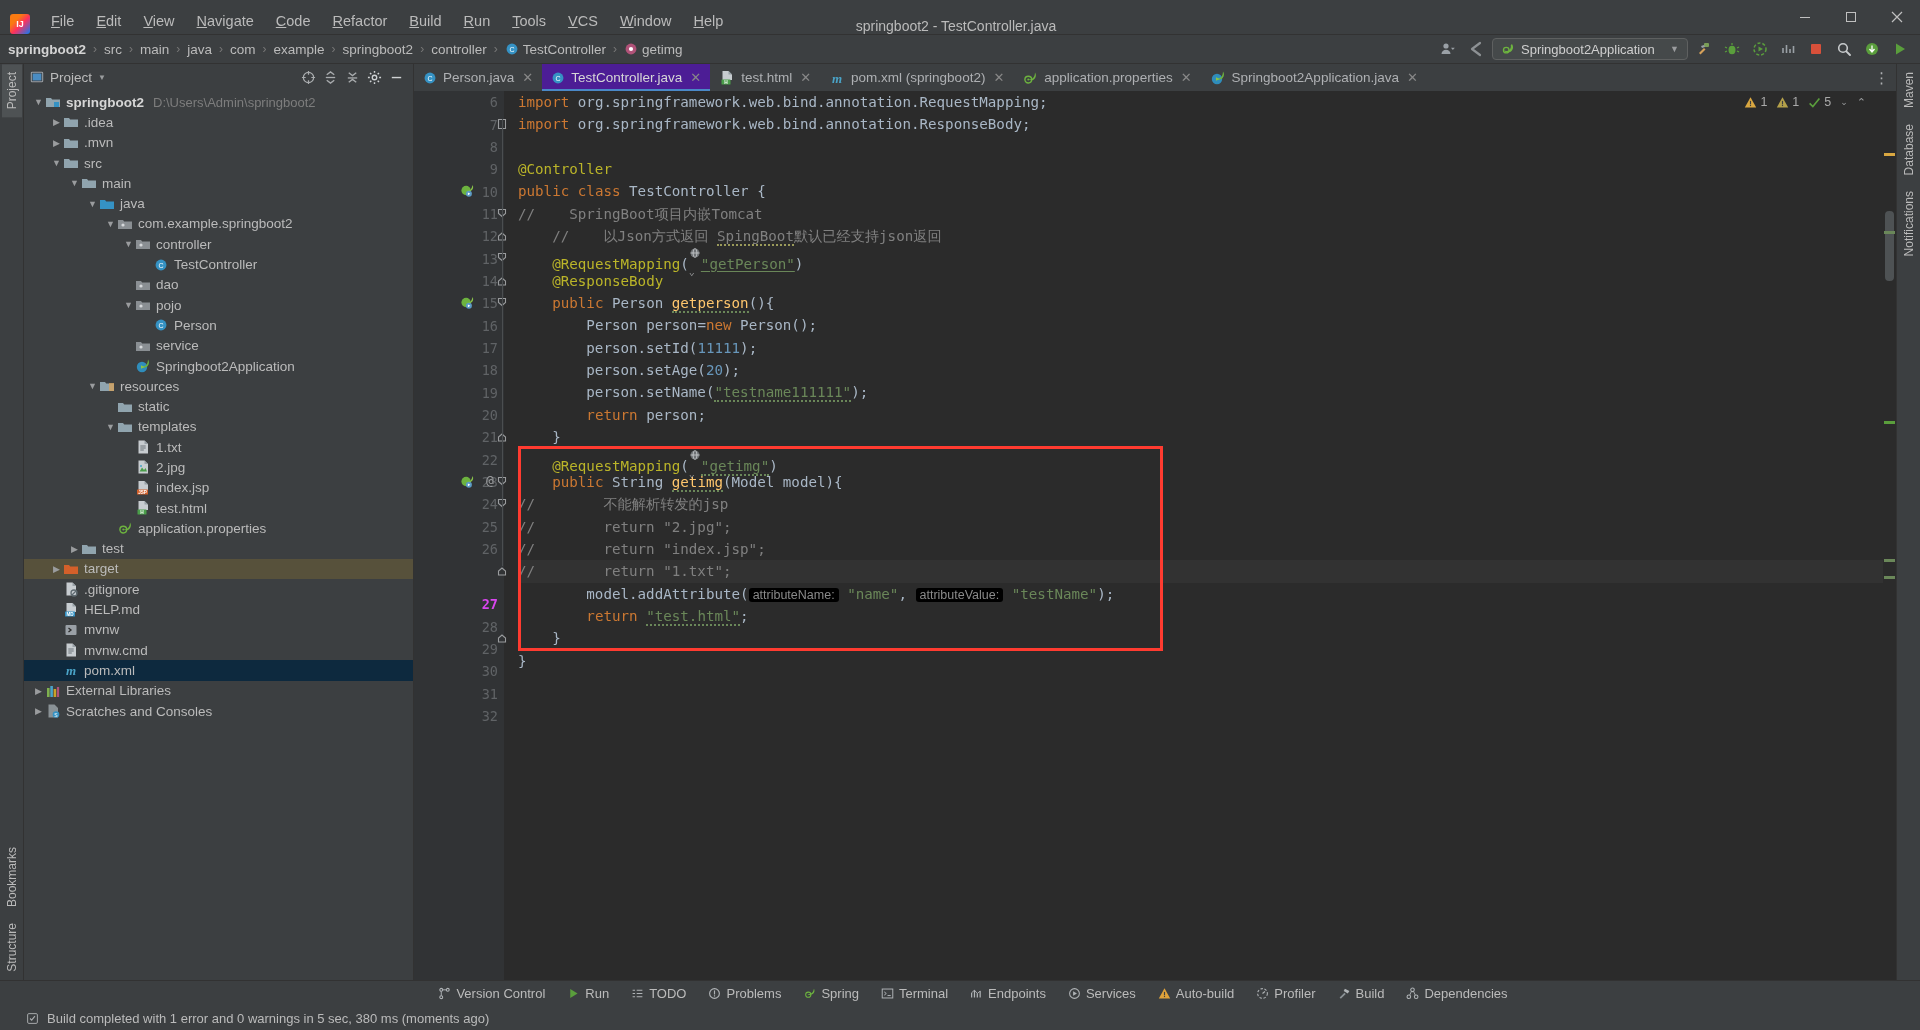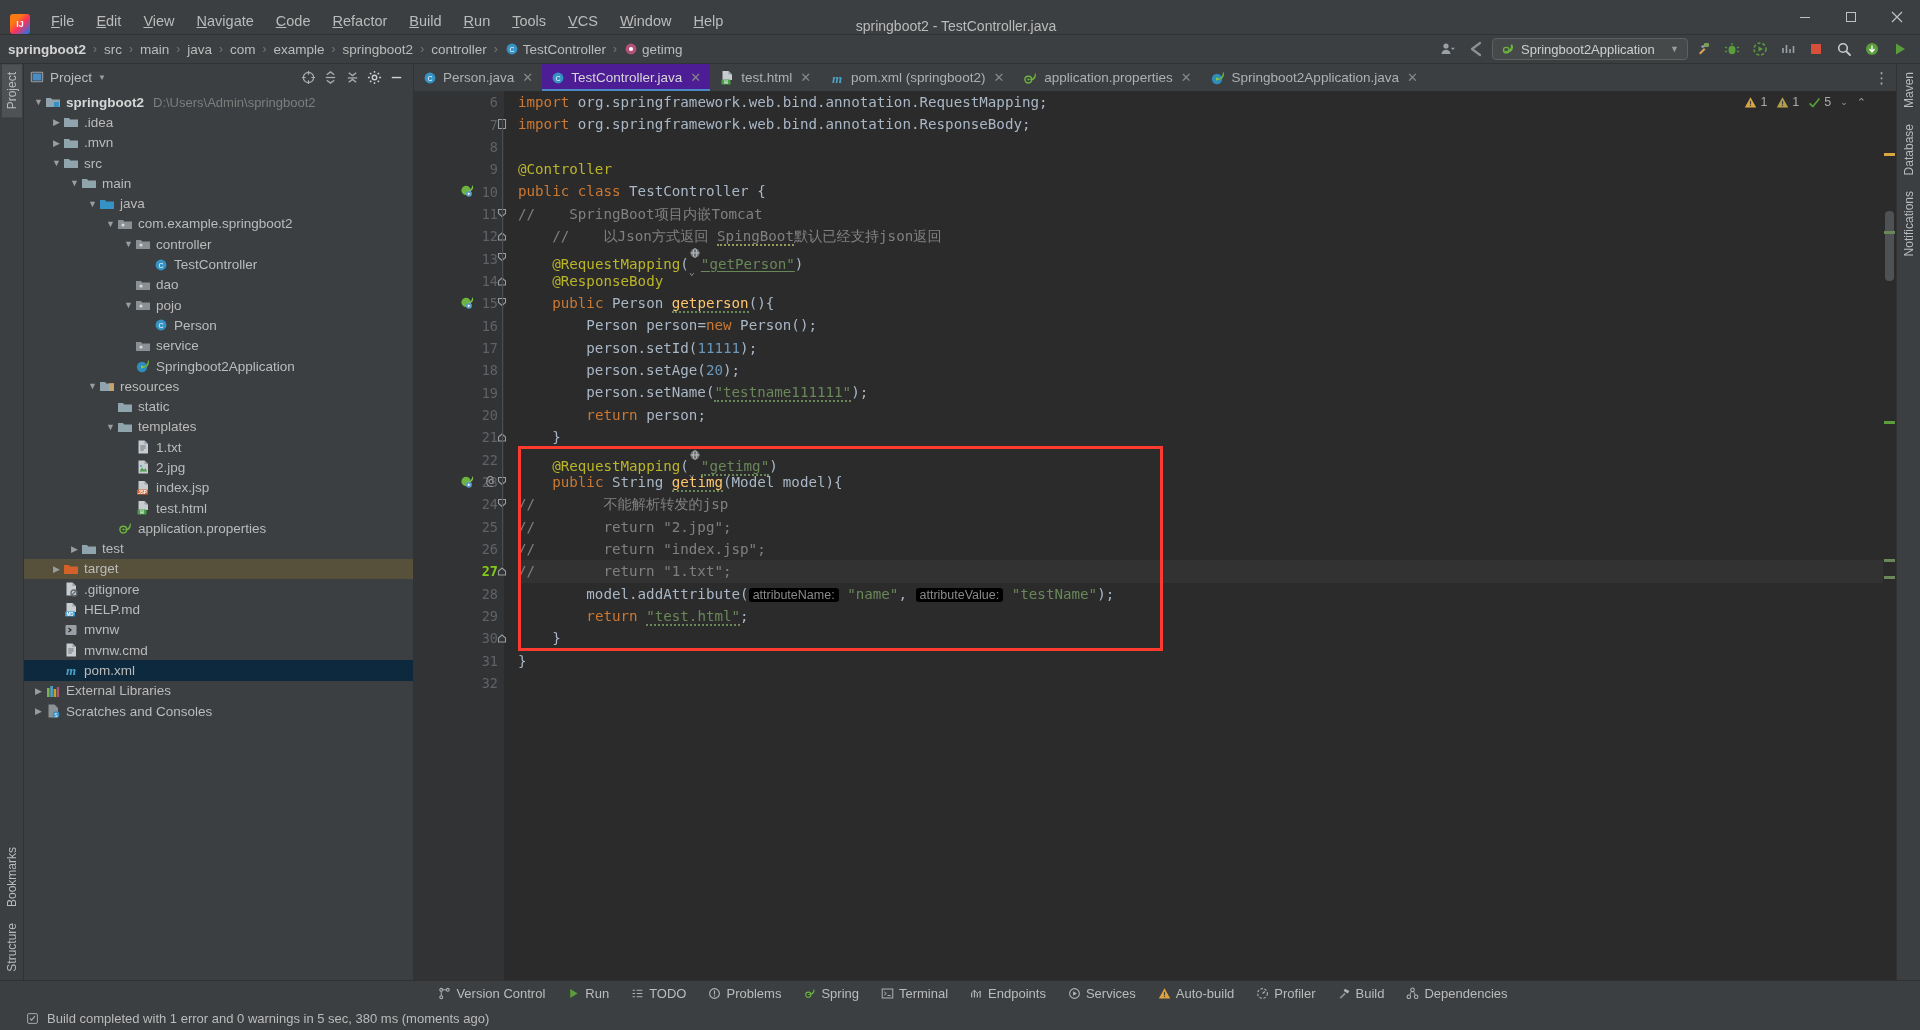--- a/index.html
+++ b/index.html
@@ -98,21 +98,21 @@
   .etab { display: flex; align-items: center; padding: 0 9px; font-size: 13.5px; color: #aeb0b3; gap: 6px; white-space: nowrap; position: relative; }
   .etab.active { background: #4c1d95; color: #d7d7d7; }
   .etab.active::after { content:''; position:absolute; left:0; right:0; bottom:0; height:2px; background:#4a88c7; }
   .etab .x { color: #888; font-size: 13px; margin-left: 2px; }
   .tabbar .tb-end { margin-left: auto; display: flex; align-items: center; padding: 0 6px; color: #aeb0b3; }
 
   .code-wrap { flex: 1; display: flex; position: relative; overflow: hidden; }
   .gutter { width: 90px; flex: 0 0 90px; background: #313335; position: relative; }
   .gline { height: 22.35px; display: flex; align-items: center; justify-content: flex-end;
     padding-right: 6px; font-family: "DejaVu Sans Mono", monospace; font-size: 13.5px; color: #606366; }
-  .gline.cur { color: #84cc16; font-weight: bold; }
+  .gline.cur { color: #d946ef; font-weight: bold; margin-top: 33px; }
   .gmark { position: absolute; font-size: 12px; }
   .code {
     flex: 1; position: relative; overflow: hidden; background: #2b2b2b;
     font-family: "DejaVu Sans Mono", monospace; font-size: 14.2px; padding-left: 14px;
   }
   .cline { height: 22.35px; line-height: 22.35px; white-space: pre; color: #a9b7c6; }
   .cline.cur { background: #323232; }
   .kw { color: #cc7832; }
   .ann { color: #bbb529; }
   .str { color: #6a8759; }

